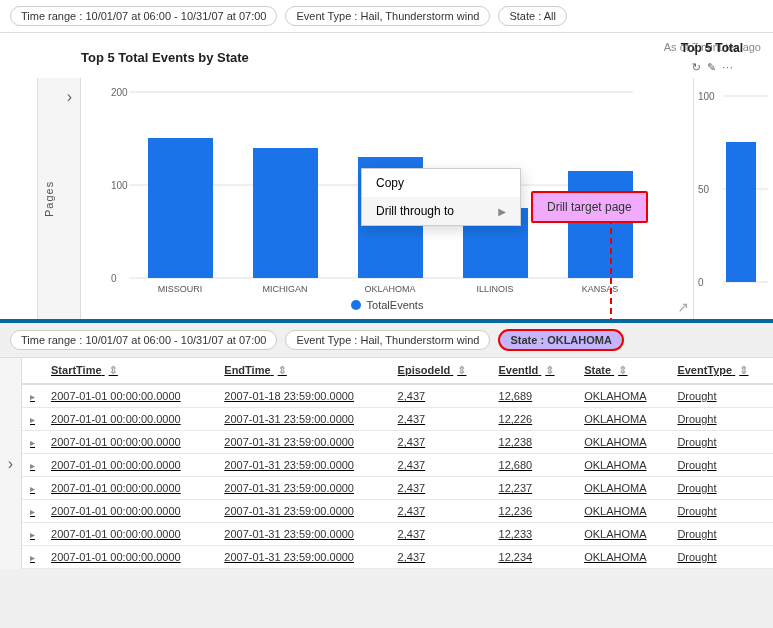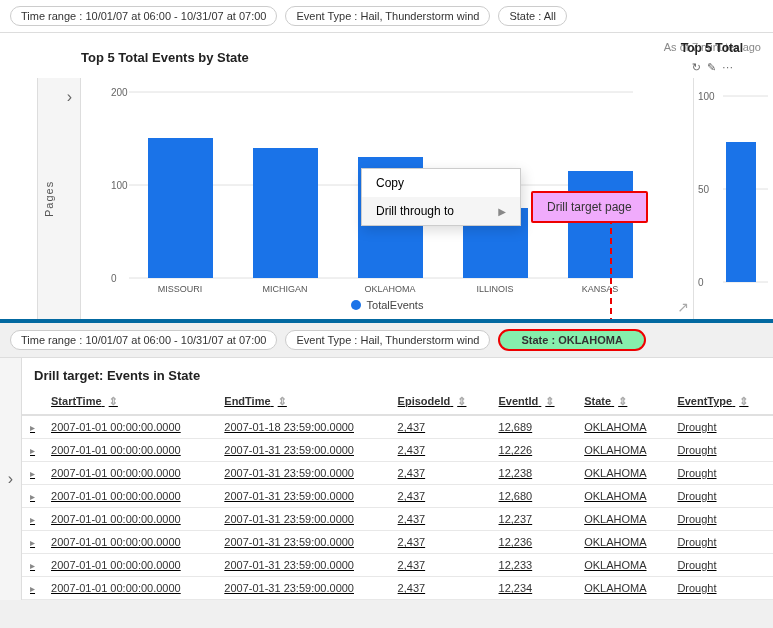--- a/index.html
+++ b/index.html
@@ -72,22 +72,22 @@
     }
 
     
     .filter-bar-2 {
       display: flex; align-items: center; gap: 8px;
       background: #f0f0f0; border-bottom: 1px solid #ddd;
       padding: 6px 10px; flex-wrap: wrap;
     }
     .filter-pill-highlight {
       border: 2px solid #e00; border-radius: 12px;
-      padding: 3px 21px; font-size: 11px; color: #333;
-      background: #86efac; white-space: nowrap; font-weight: 600;
+      padding: 3px 10px; font-size: 11px; color: #333;
+      background: #c4b5fd; white-space: nowrap; font-weight: 600;
     }
 
     
     .table-section {
       background: #fff; display: flex; align-items: stretch;
     }
     .table-section-inner { flex: 1; padding: 0; }
     .table-title {
       font-size: 13px; font-weight: 600; color: #222;
       padding: 10px 12px 6px 12px;
@@ -226,21 +226,20 @@
 
 <div class="filter-bar-2">
   <span class="filter-pill">Time range : 10/01/07 at 06:00 - 10/31/07 at 07:00</span>
   <span class="filter-pill">Event Type : Hail, Thunderstorm wind</span>
   <span class="filter-pill-highlight">State : OKLAHOMA</span>
 </div>
 
 <div class="table-section">
   <div class="page-nav-left-2">›</div>
   <div class="table-section-inner">
-    <div class="table-title">Drill target: Events in State</div>
     <table>
       <thead>
         <tr>
           <th class="col-expand"></th>
           <th>
             <span>StartTime</span>
             <span class="sort-icon">⇕</span>
           </th>
           <th>
             <span>EndTime</span>

